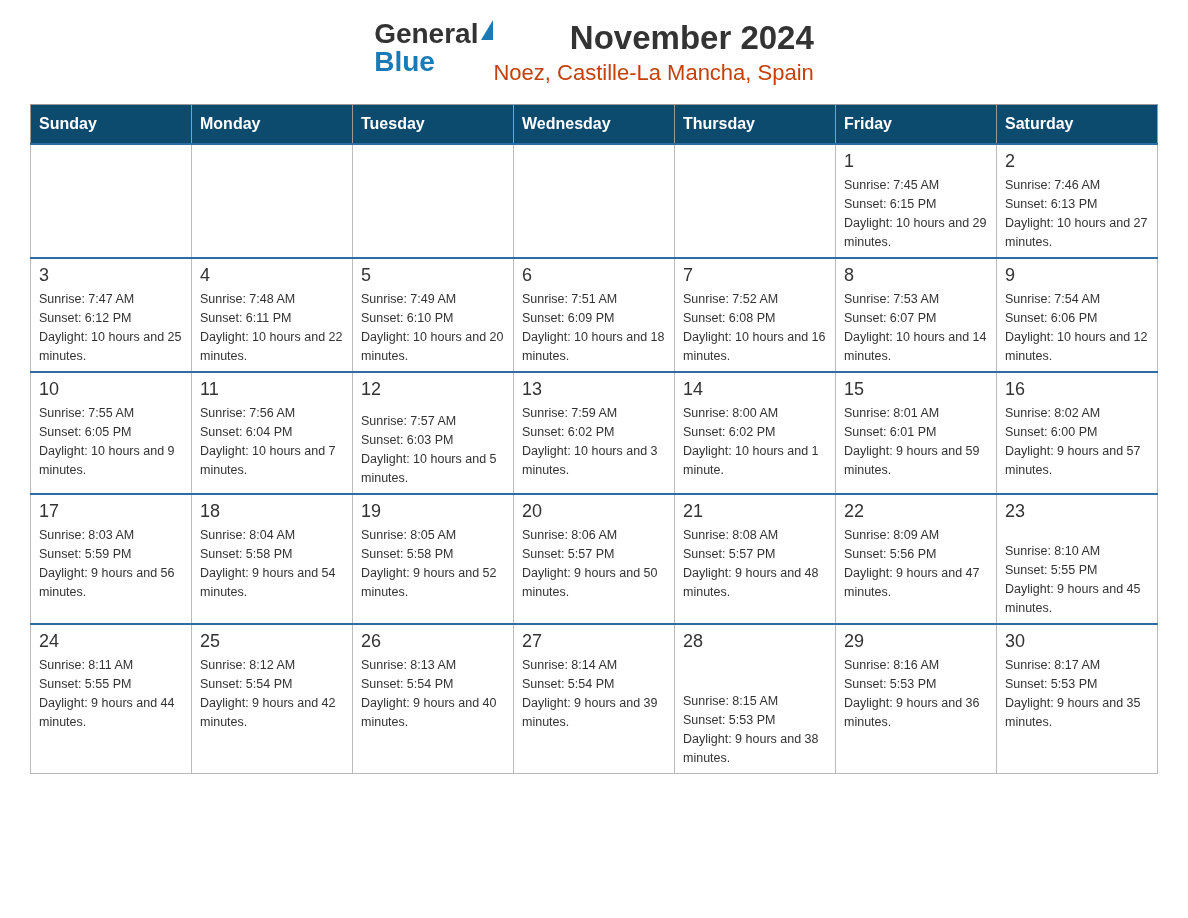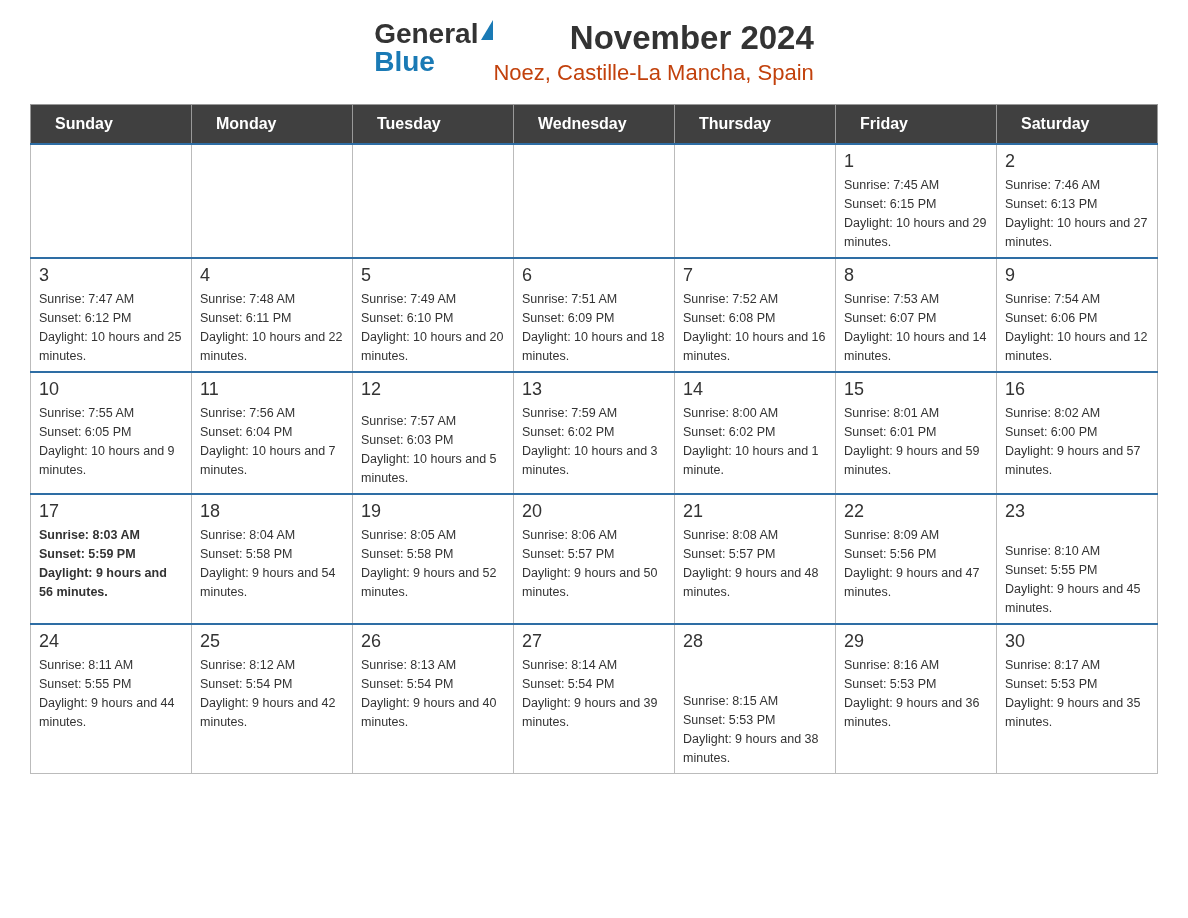--- a/index.html
+++ b/index.html
@@ -59,25 +59,25 @@
       font-weight: normal;
       color: #c2410c;
       margin-top: 4px;
     }
     .calendar {
       width: 100%;
       border-collapse: collapse;
       border: 1px solid #999;
     }
     .calendar th {
-      background-color: #404040;
+      background-color: #0c4a6e;
       color: #fff;
       font-size: 16px;
       font-weight: bold;
-      padding: 10px 24px;
+      padding: 10px 8px;
       text-align: left;
       border: 1px solid #999;
       margin-top: 22px;
     }
     .calendar td {
       vertical-align: top;
       border: 1px solid #bbb;
       padding: 6px 8px;
       width: calc(100% / 7);
       min-height: 110px;
@@ -237,21 +237,21 @@
         <td>
           <span class="day-num">16</span>
           <div class="day-info" style="white-space: pre-line;">Sunrise: 8:02 AM
 Sunset: 6:00 PM
 Daylight: 9 hours and 57 minutes.</div>
         </td>
       </tr>
       <tr>
         <td>
           <span class="day-num">17</span>
-          <div class="day-info" style="white-space: pre-line; font-weight: bold;">Sunrise: 8:03 AM
+          <div class="day-info" style="white-space: pre-line;">Sunrise: 8:03 AM
 Sunset: 5:59 PM
 Daylight: 9 hours and 56 minutes.</div>
         </td>
         <td>
           <span class="day-num">18</span>
           <div class="day-info" style="white-space: pre-line;">Sunrise: 8:04 AM
 Sunset: 5:58 PM
 Daylight: 9 hours and 54 minutes.</div>
         </td>
         <td>

